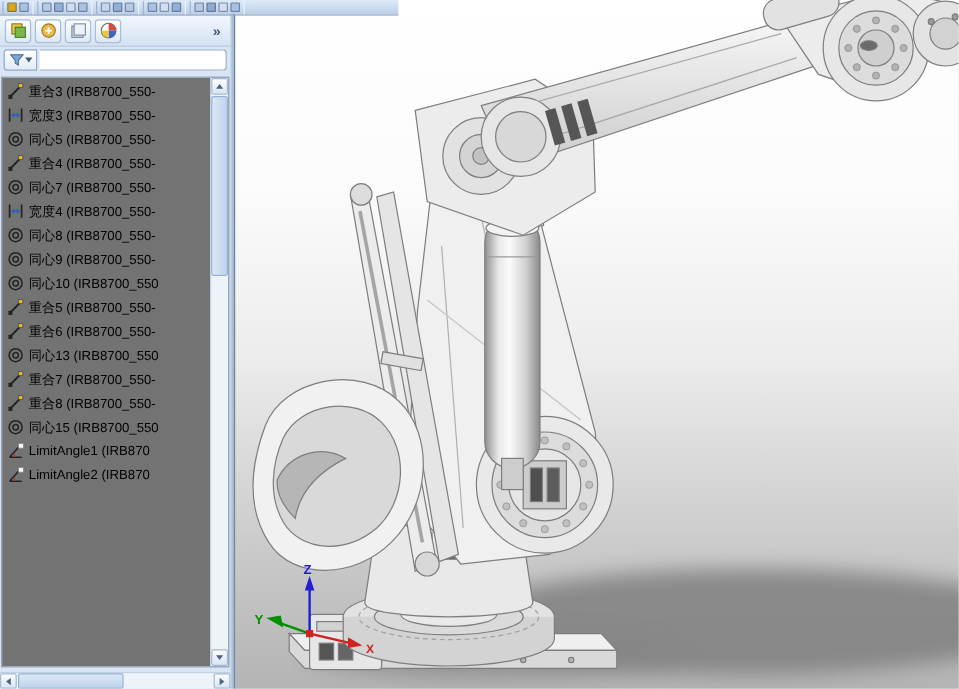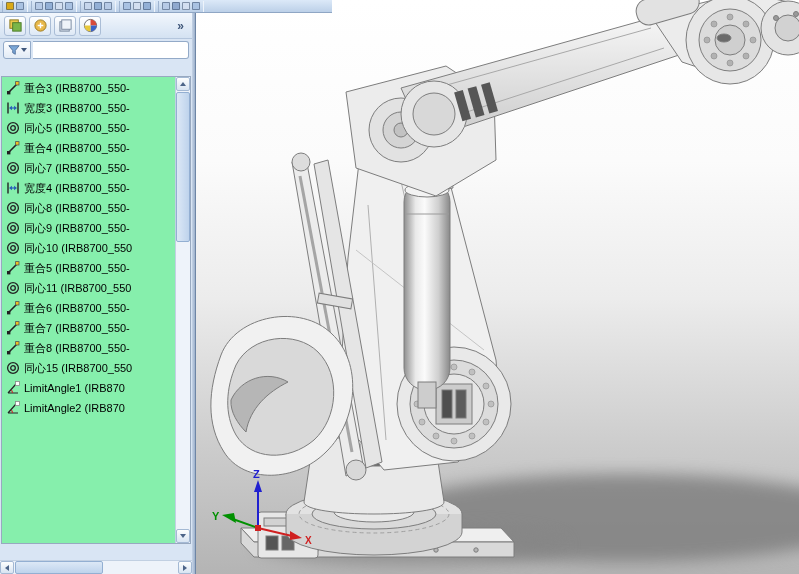--- a/index.html
+++ b/index.html
@@ -44,21 +44,21 @@
 
   .filter-row { height:21px; display:flex; align-items:center; gap:2px; padding:1px 3px;
     background:#d9e5f4; }
   .filter-btn { width:28px; height:18px; border:1px solid #93aac8; border-radius:3px 0 0 3px;
     background:linear-gradient(#ffffff,#e2ebf6); display:flex; align-items:center; justify-content:center; gap:1px; }
   .filter-btn svg { width:12px; height:12px; }
   .dd-tri { width:0; height:0; border-left:3px solid transparent; border-right:3px solid transparent; border-top:4px solid #41587c; }
   .filter-input { flex:1; height:18px; border:1px solid #93aac8; border-left:none; border-radius:0 3px 3px 0;
     background:#ffffff; font-size:11px; padding:0 3px; outline:none; }
 
-  .tree-box { flex:1; position:relative; margin:16px 1px; background:#86efac;
+  .tree-box { flex:1; position:relative; margin:4px 1px; background:#737373;
     border:1px solid #98a9c0; overflow:hidden; }
   .tree { position:absolute; left:0; top:1px; right:15px; }
   .tree-row { height:20px; display:flex; align-items:center; gap:4px; padding-left:4px; white-space:nowrap; cursor:default; }
   .tree-icon { width:14px; height:14px; flex:0 0 14px; display:inline-flex; }
   .tree-icon svg { width:14px; height:14px; }
   .tree-label { font-size:11px; color:#000; overflow:hidden; }
 
   
   .vscroll { position:absolute; top:0; right:0; bottom:0; width:15px;
     background:#eef3fa; border-left:1px solid #c2d0e2; }
@@ -421,35 +421,35 @@
                 <line x1="2.5" y1="11.5" x2="11.5" y2="2.5" stroke="#222" stroke-width="1.6"></line>
                 <rect x="1" y="10" width="3.4" height="3.4" fill="#222"></rect>
                 <rect x="9.6" y="0.6" width="3.4" height="3.4" fill="#f0c020" stroke="#555" stroke-width="0.8"></rect>
               </svg>
             </span>
     <span class="tree-label">重合5 (IRB8700_550-</span>
   </div>
           <div class="tree-row">
     <span class="tree-icon">
               <svg viewBox="0 0 14 14">
-                <circle cx="7" cy="7" r="5.4" fill="none" stroke="#222" stroke-width="1.3"></circle>
-                <circle cx="7" cy="7" r="2.3" fill="none" stroke="#222" stroke-width="1.3"></circle>
-              </svg>
-            </span>
-    <span class="tree-label">同心11 (IRB8700_550</span>
-  </div>
-          <div class="tree-row">
-    <span class="tree-icon">
-              <svg viewBox="0 0 14 14">
                 <line x1="2.5" y1="11.5" x2="11.5" y2="2.5" stroke="#222" stroke-width="1.6"></line>
                 <rect x="1" y="10" width="3.4" height="3.4" fill="#222"></rect>
                 <rect x="9.6" y="0.6" width="3.4" height="3.4" fill="#f0c020" stroke="#555" stroke-width="0.8"></rect>
               </svg>
             </span>
     <span class="tree-label">重合6 (IRB8700_550-</span>
+  </div>
+          <div class="tree-row">
+    <span class="tree-icon">
+              <svg viewBox="0 0 14 14">
+                <circle cx="7" cy="7" r="5.4" fill="none" stroke="#222" stroke-width="1.3"></circle>
+                <circle cx="7" cy="7" r="2.3" fill="none" stroke="#222" stroke-width="1.3"></circle>
+              </svg>
+            </span>
+    <span class="tree-label">同心13 (IRB8700_550</span>
   </div>
           <div class="tree-row">
     <span class="tree-icon">
               <svg viewBox="0 0 14 14">
                 <line x1="2.5" y1="11.5" x2="11.5" y2="2.5" stroke="#222" stroke-width="1.6"></line>
                 <rect x="1" y="10" width="3.4" height="3.4" fill="#222"></rect>
                 <rect x="9.6" y="0.6" width="3.4" height="3.4" fill="#f0c020" stroke="#555" stroke-width="0.8"></rect>
               </svg>
             </span>
     <span class="tree-label">重合7 (IRB8700_550-</span>

